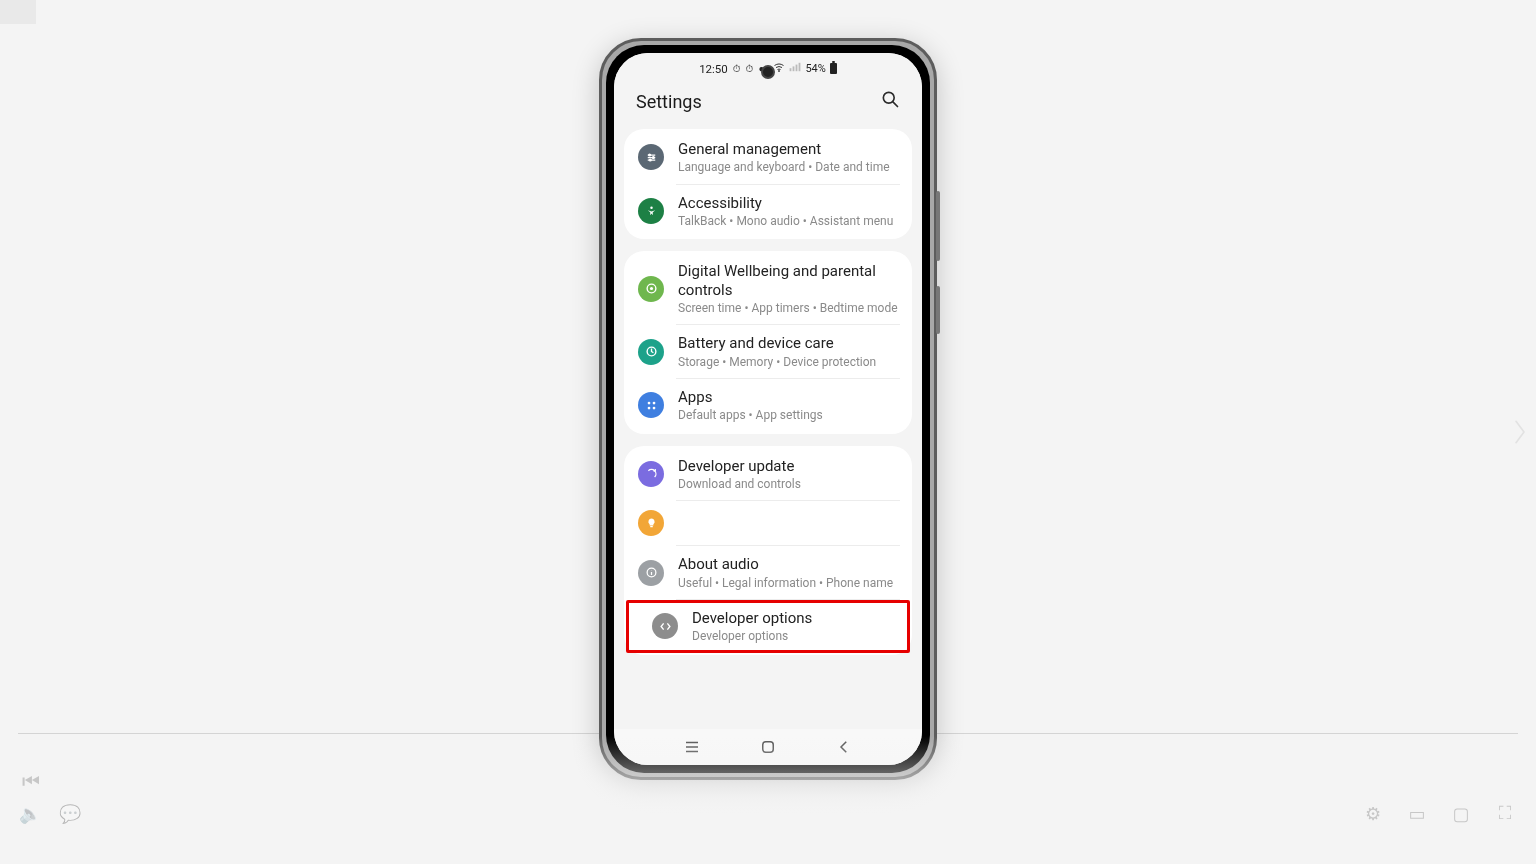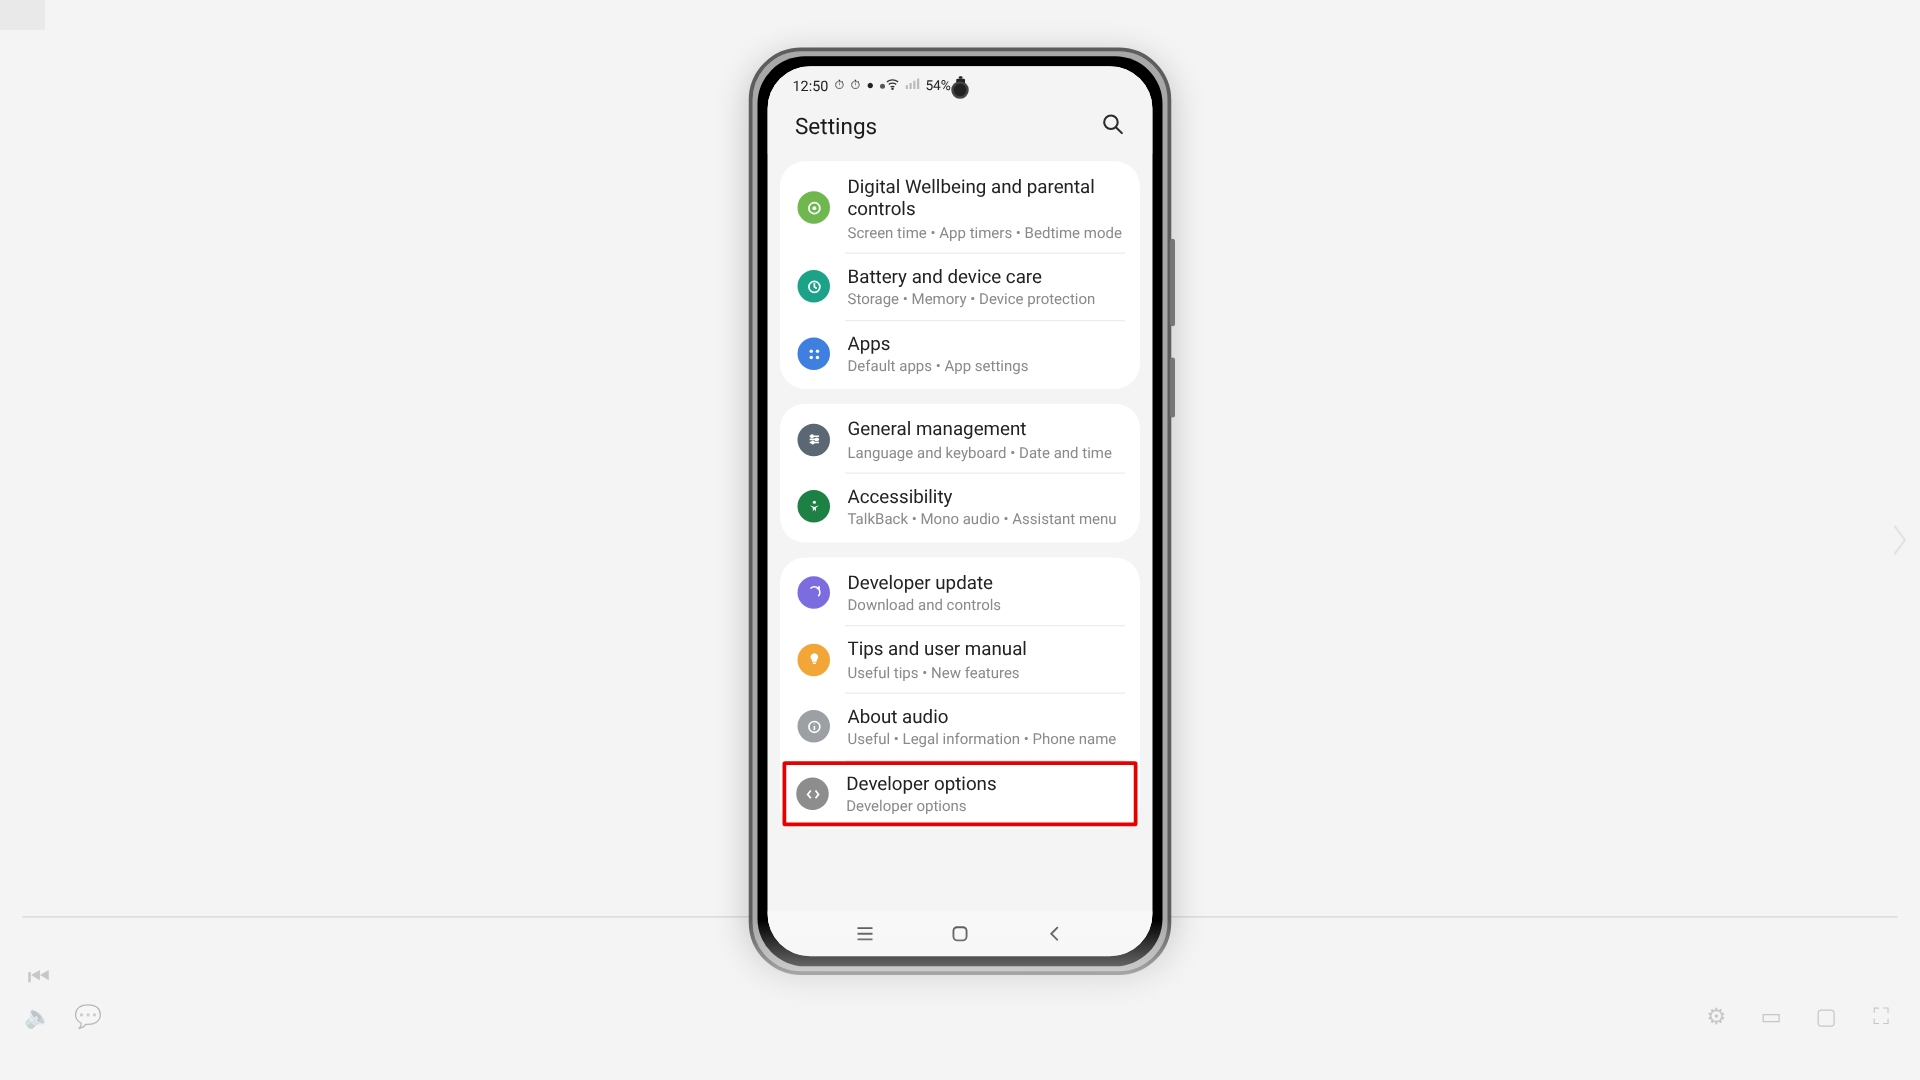--- a/index.html
+++ b/index.html
@@ -66,21 +66,21 @@
     transform: translateX(-50%);
     width: 14px; height: 14px;
     background: #222;
     border-radius: 50%;
     border: 2px solid #444;
     z-index: 5;
   }
   .status-bar {
     display: flex;
     align-items: center;
-    justify-content: flex-start;
+    justify-content: center;
     padding: 5px 20px 0 20px;
     height: 26px;
     font-size: 11.5px;
     color: #222;
     background: #f4f4f4;
   }
   .status-left { display: flex; align-items: center; gap: 5px; }
   .status-right { display: flex; align-items: center; gap: 4px; font-size: 11px;}
   .batt-icon {
     width: 7px; height: 11px;
@@ -117,21 +117,21 @@
   .item {
     display: flex;
     align-items: center;
     padding: 9px 14px;
     position: relative;
   }
   .item.highlight {
     border: 3px solid #e60000;
     border-radius: 2px;
     margin: 0 2px;
-    padding: 6px 8px;
+    padding: 6px 23px;
   }
   .divider {
     height: 1px;
     background: #ececec;
     margin-left: 52px;
     margin-right: 12px;
   }
   .icon {
     width: 26px; height: 26px;
     border-radius: 50%;
@@ -279,63 +279,20 @@
             <circle cx="10.5" cy="10.5" r="6.5"></circle>
               <line x1="15.5" y1="15.5" x2="21" y2="21"></line>
           </svg>
         </div>
       </div>
 
       <div class="content">
 
         <div class="group">
           <div class="item">
-            <div class="icon ic-wellbeing">
-              <svg viewBox="0 0 24 24" fill="none" stroke="#fff" stroke-width="2.2">
-                  <circle cx="12" cy="12" r="7"></circle>
-                  <circle cx="12" cy="12" r="2.5" fill="#fff" stroke="none"></circle>
-                </svg>
-            </div>
-            <div class="text-col">
-              <div class="item-title">Digital Wellbeing and parental controls</div>
-              <div class="item-sub">Screen time  •  App timers  •  Bedtime mode</div>
-            </div>
-          </div>
-          <div class="divider"></div>
-          <div class="item">
-            <div class="icon ic-battery">
-              <svg viewBox="0 0 24 24" fill="none" stroke="#fff" stroke-width="2.2">
-                  <circle cx="12" cy="12" r="7"></circle>
-                  <path d="M12 7v5l3 2"></path>
-                </svg>
-            </div>
-            <div class="text-col">
-              <div class="item-title">Battery and device care</div>
-              <div class="item-sub">Storage  •  Memory  •  Device protection</div>
-            </div>
-          </div>
-          <div class="divider"></div>
-          <div class="item">
-            <div class="icon ic-apps">
-              <svg viewBox="0 0 24 24" fill="#fff">
-                  <circle cx="8" cy="8" r="2.2"></circle>
-                  <circle cx="16" cy="8" r="2.2"></circle>
-                  <circle cx="8" cy="16" r="2.2"></circle>
-                  <circle cx="16" cy="16" r="2.2"></circle>
-                </svg>
-            </div>
-            <div class="text-col">
-              <div class="item-title">Apps</div>
-              <div class="item-sub">Default apps  •  App settings</div>
-            </div>
-          </div>
-        </div>
-
-        <div class="group">
-          <div class="item">
             <div class="icon ic-general">
               <svg viewBox="0 0 24 24" fill="none" stroke="#fff" stroke-width="2">
                   <line x1="6" y1="8" x2="18" y2="8"></line>
                   <line x1="6" y1="12" x2="18" y2="12"></line>
                   <line x1="6" y1="16" x2="18" y2="16"></line>
                   <circle cx="9" cy="8" r="1.5" fill="#fff"></circle>
                   <circle cx="15" cy="12" r="1.5" fill="#fff"></circle>
                   <circle cx="10" cy="16" r="1.5" fill="#fff"></circle>
                 </svg>
             </div>
@@ -354,42 +311,81 @@
             </div>
             <div class="text-col">
               <div class="item-title">Accessibility</div>
               <div class="item-sub">TalkBack  •  Mono audio  •  Assistant menu</div>
             </div>
           </div>
         </div>
 
         <div class="group">
           <div class="item">
+            <div class="icon ic-wellbeing">
+              <svg viewBox="0 0 24 24" fill="none" stroke="#fff" stroke-width="2.2">
+                  <circle cx="12" cy="12" r="7"></circle>
+                  <circle cx="12" cy="12" r="2.5" fill="#fff" stroke="none"></circle>
+                </svg>
+            </div>
+            <div class="text-col">
+              <div class="item-title">Digital Wellbeing and parental controls</div>
+              <div class="item-sub">Screen time  •  App timers  •  Bedtime mode</div>
+            </div>
+          </div>
+          <div class="divider"></div>
+          <div class="item">
+            <div class="icon ic-battery">
+              <svg viewBox="0 0 24 24" fill="none" stroke="#fff" stroke-width="2.2">
+                  <circle cx="12" cy="12" r="7"></circle>
+                  <path d="M12 7v5l3 2"></path>
+                </svg>
+            </div>
+            <div class="text-col">
+              <div class="item-title">Battery and device care</div>
+              <div class="item-sub">Storage  •  Memory  •  Device protection</div>
+            </div>
+          </div>
+          <div class="divider"></div>
+          <div class="item">
+            <div class="icon ic-apps">
+              <svg viewBox="0 0 24 24" fill="#fff">
+                  <circle cx="8" cy="8" r="2.2"></circle>
+                  <circle cx="16" cy="8" r="2.2"></circle>
+                  <circle cx="8" cy="16" r="2.2"></circle>
+                  <circle cx="16" cy="16" r="2.2"></circle>
+                </svg>
+            </div>
+            <div class="text-col">
+              <div class="item-title">Apps</div>
+              <div class="item-sub">Default apps  •  App settings</div>
+            </div>
+          </div>
+        </div>
+
+        <div class="group">
+          <div class="item">
             <div class="icon ic-update">
               <svg viewBox="0 0 24 24" fill="none" stroke="#fff" stroke-width="2">
                   <path d="M7 6a7 7 0 0 1 10 10"></path>
                   <polyline points="15 6 18 6 18 3"></polyline>
                 </svg>
             </div>
             <div class="text-col">
               <div class="item-title">Developer update</div>
               <div class="item-sub">Download and controls</div>
             </div>
           </div>
           <div class="divider"></div>
           <div class="item">
             <div class="icon ic-tips">
               <svg viewBox="0 0 24 24" fill="#fff">
                   <path d="M12 4a5 5 0 0 1 3 9v2H9v-2a5 5 0 0 1 3-9z"></path>
                   <rect x="10" y="16" width="4" height="2"></rect>
                 </svg>
-            </div>
-            <div class="text-col">
-              <div class="item-title">Tips and user manual</div>
-              <div class="item-sub">Useful tips  •  New features</div>
             </div>
           </div>
           <div class="divider"></div>
           <div class="item">
             <div class="icon ic-about">
               <svg viewBox="0 0 24 24" fill="none" stroke="#fff" stroke-width="2">
                   <circle cx="12" cy="12" r="7"></circle>
                   <line x1="12" y1="8" x2="12" y2="8.5"></line>
                   <line x1="12" y1="11" x2="12" y2="16"></line>
                 </svg>

